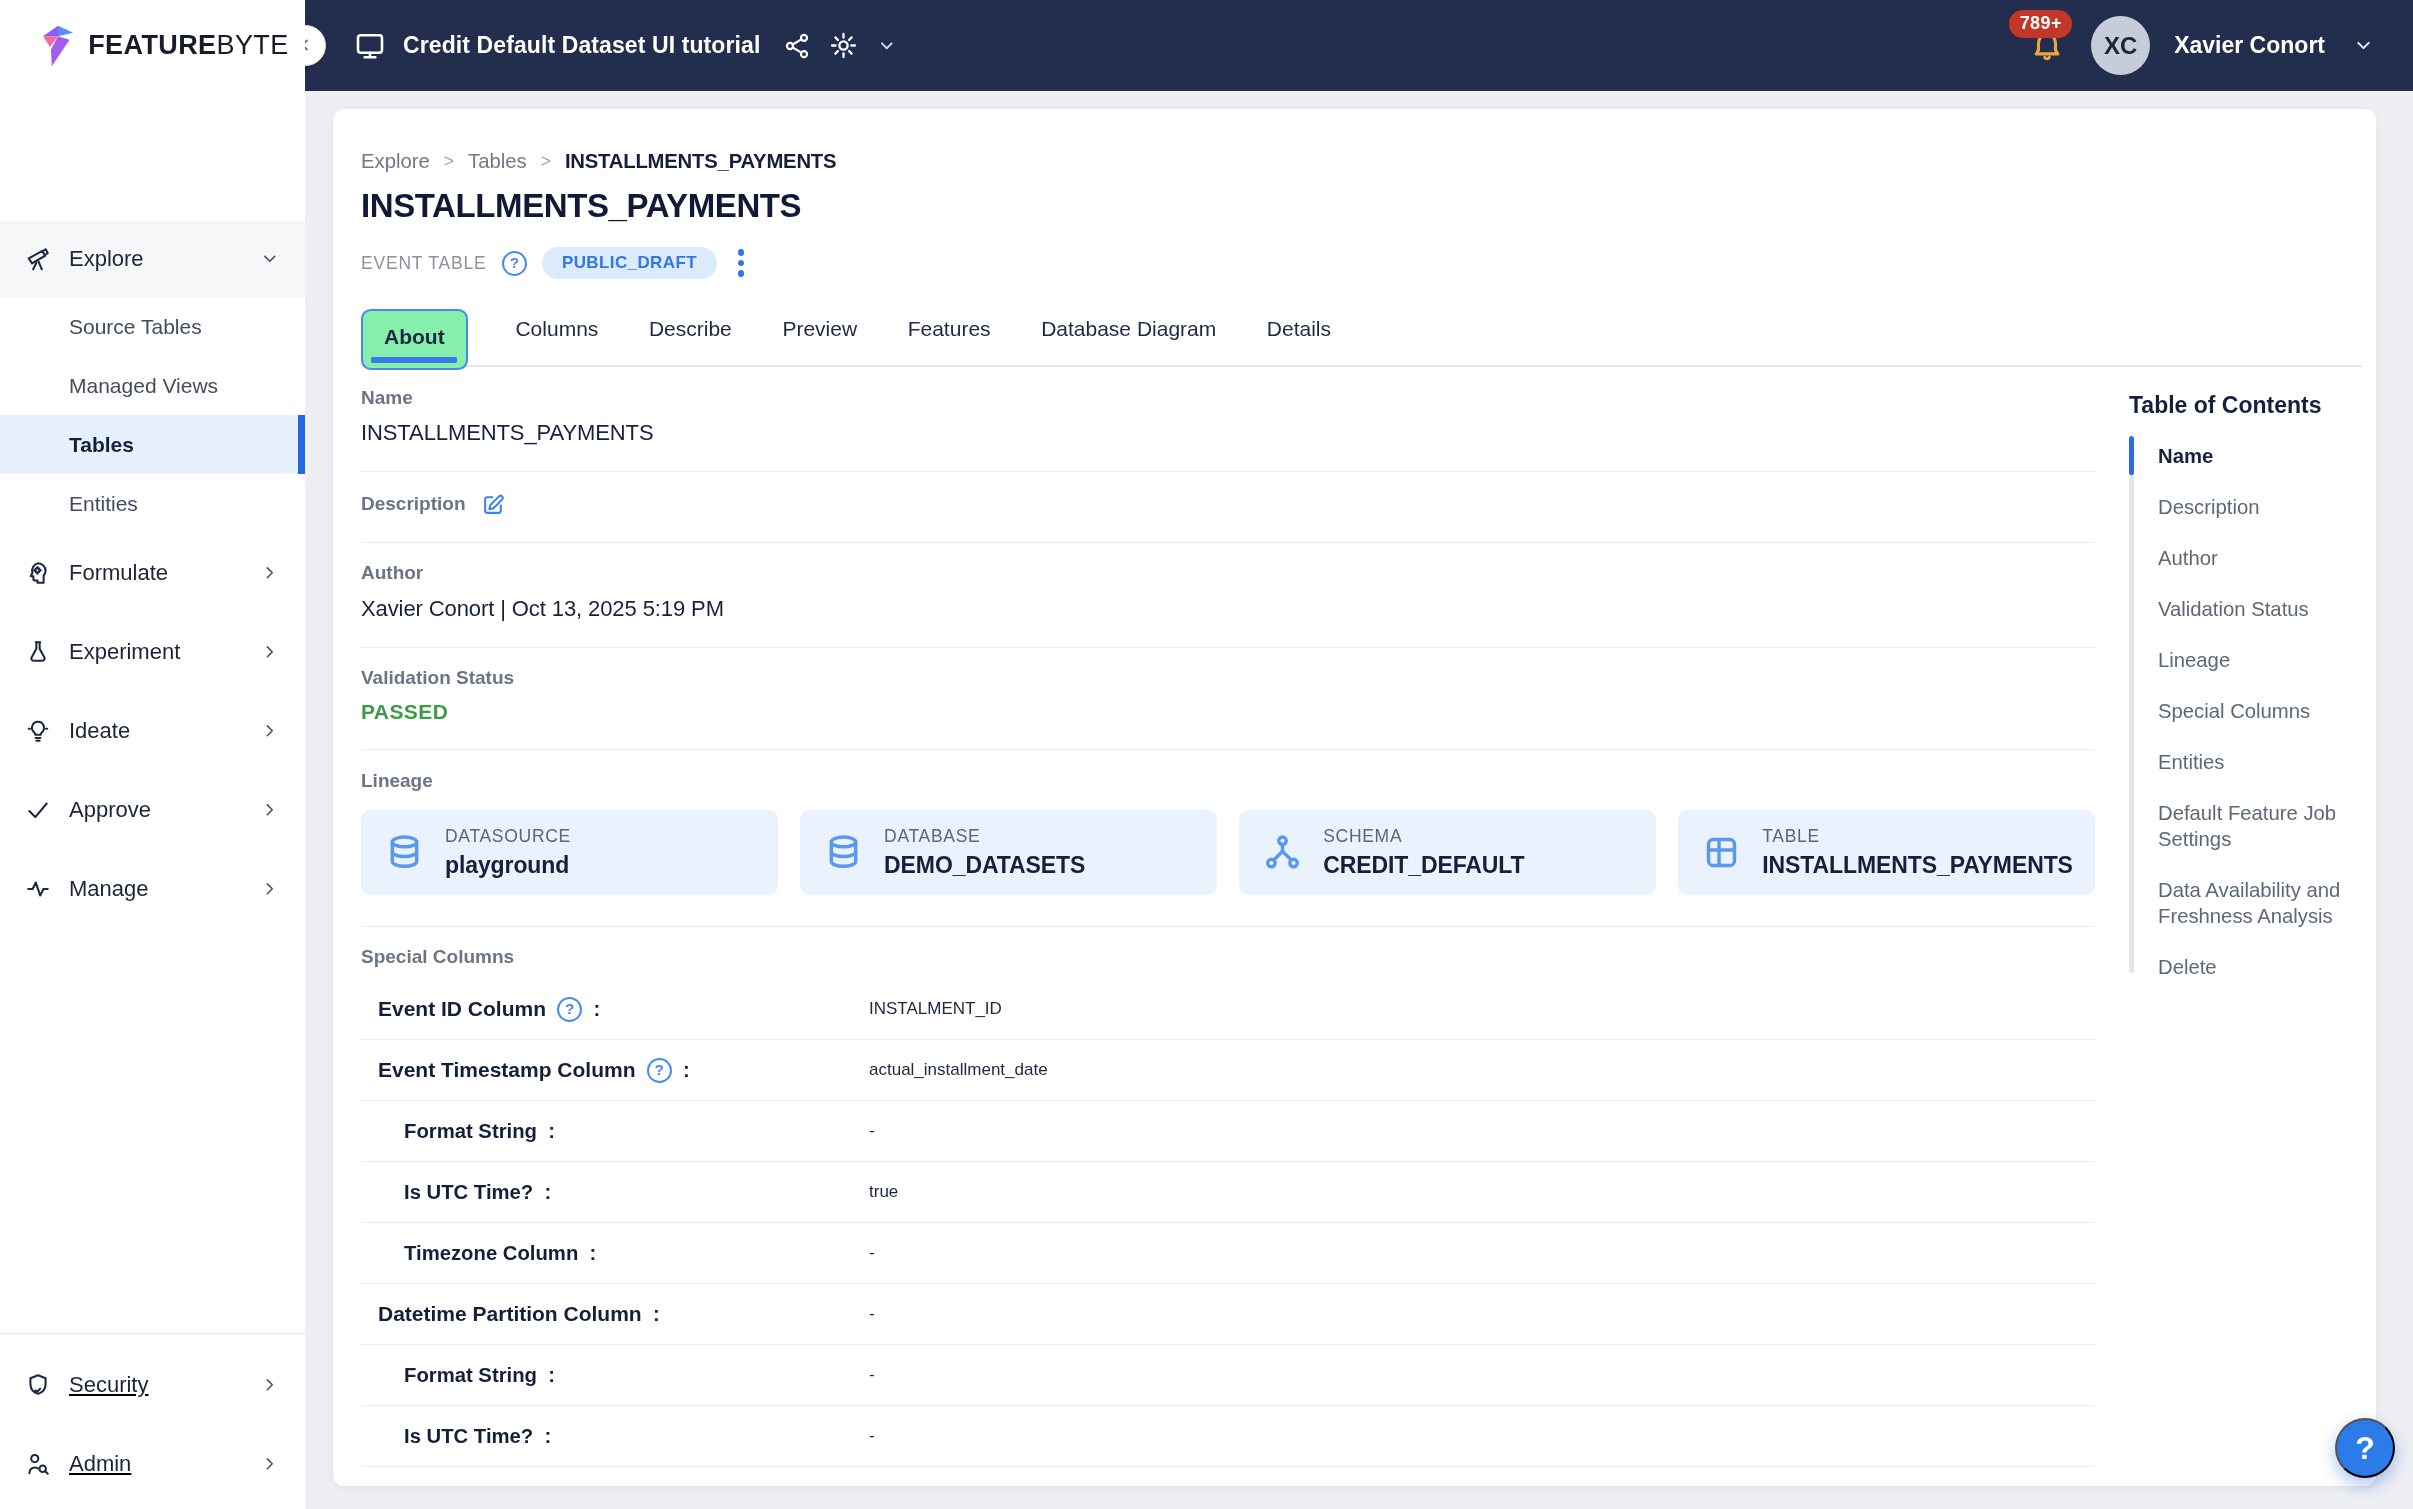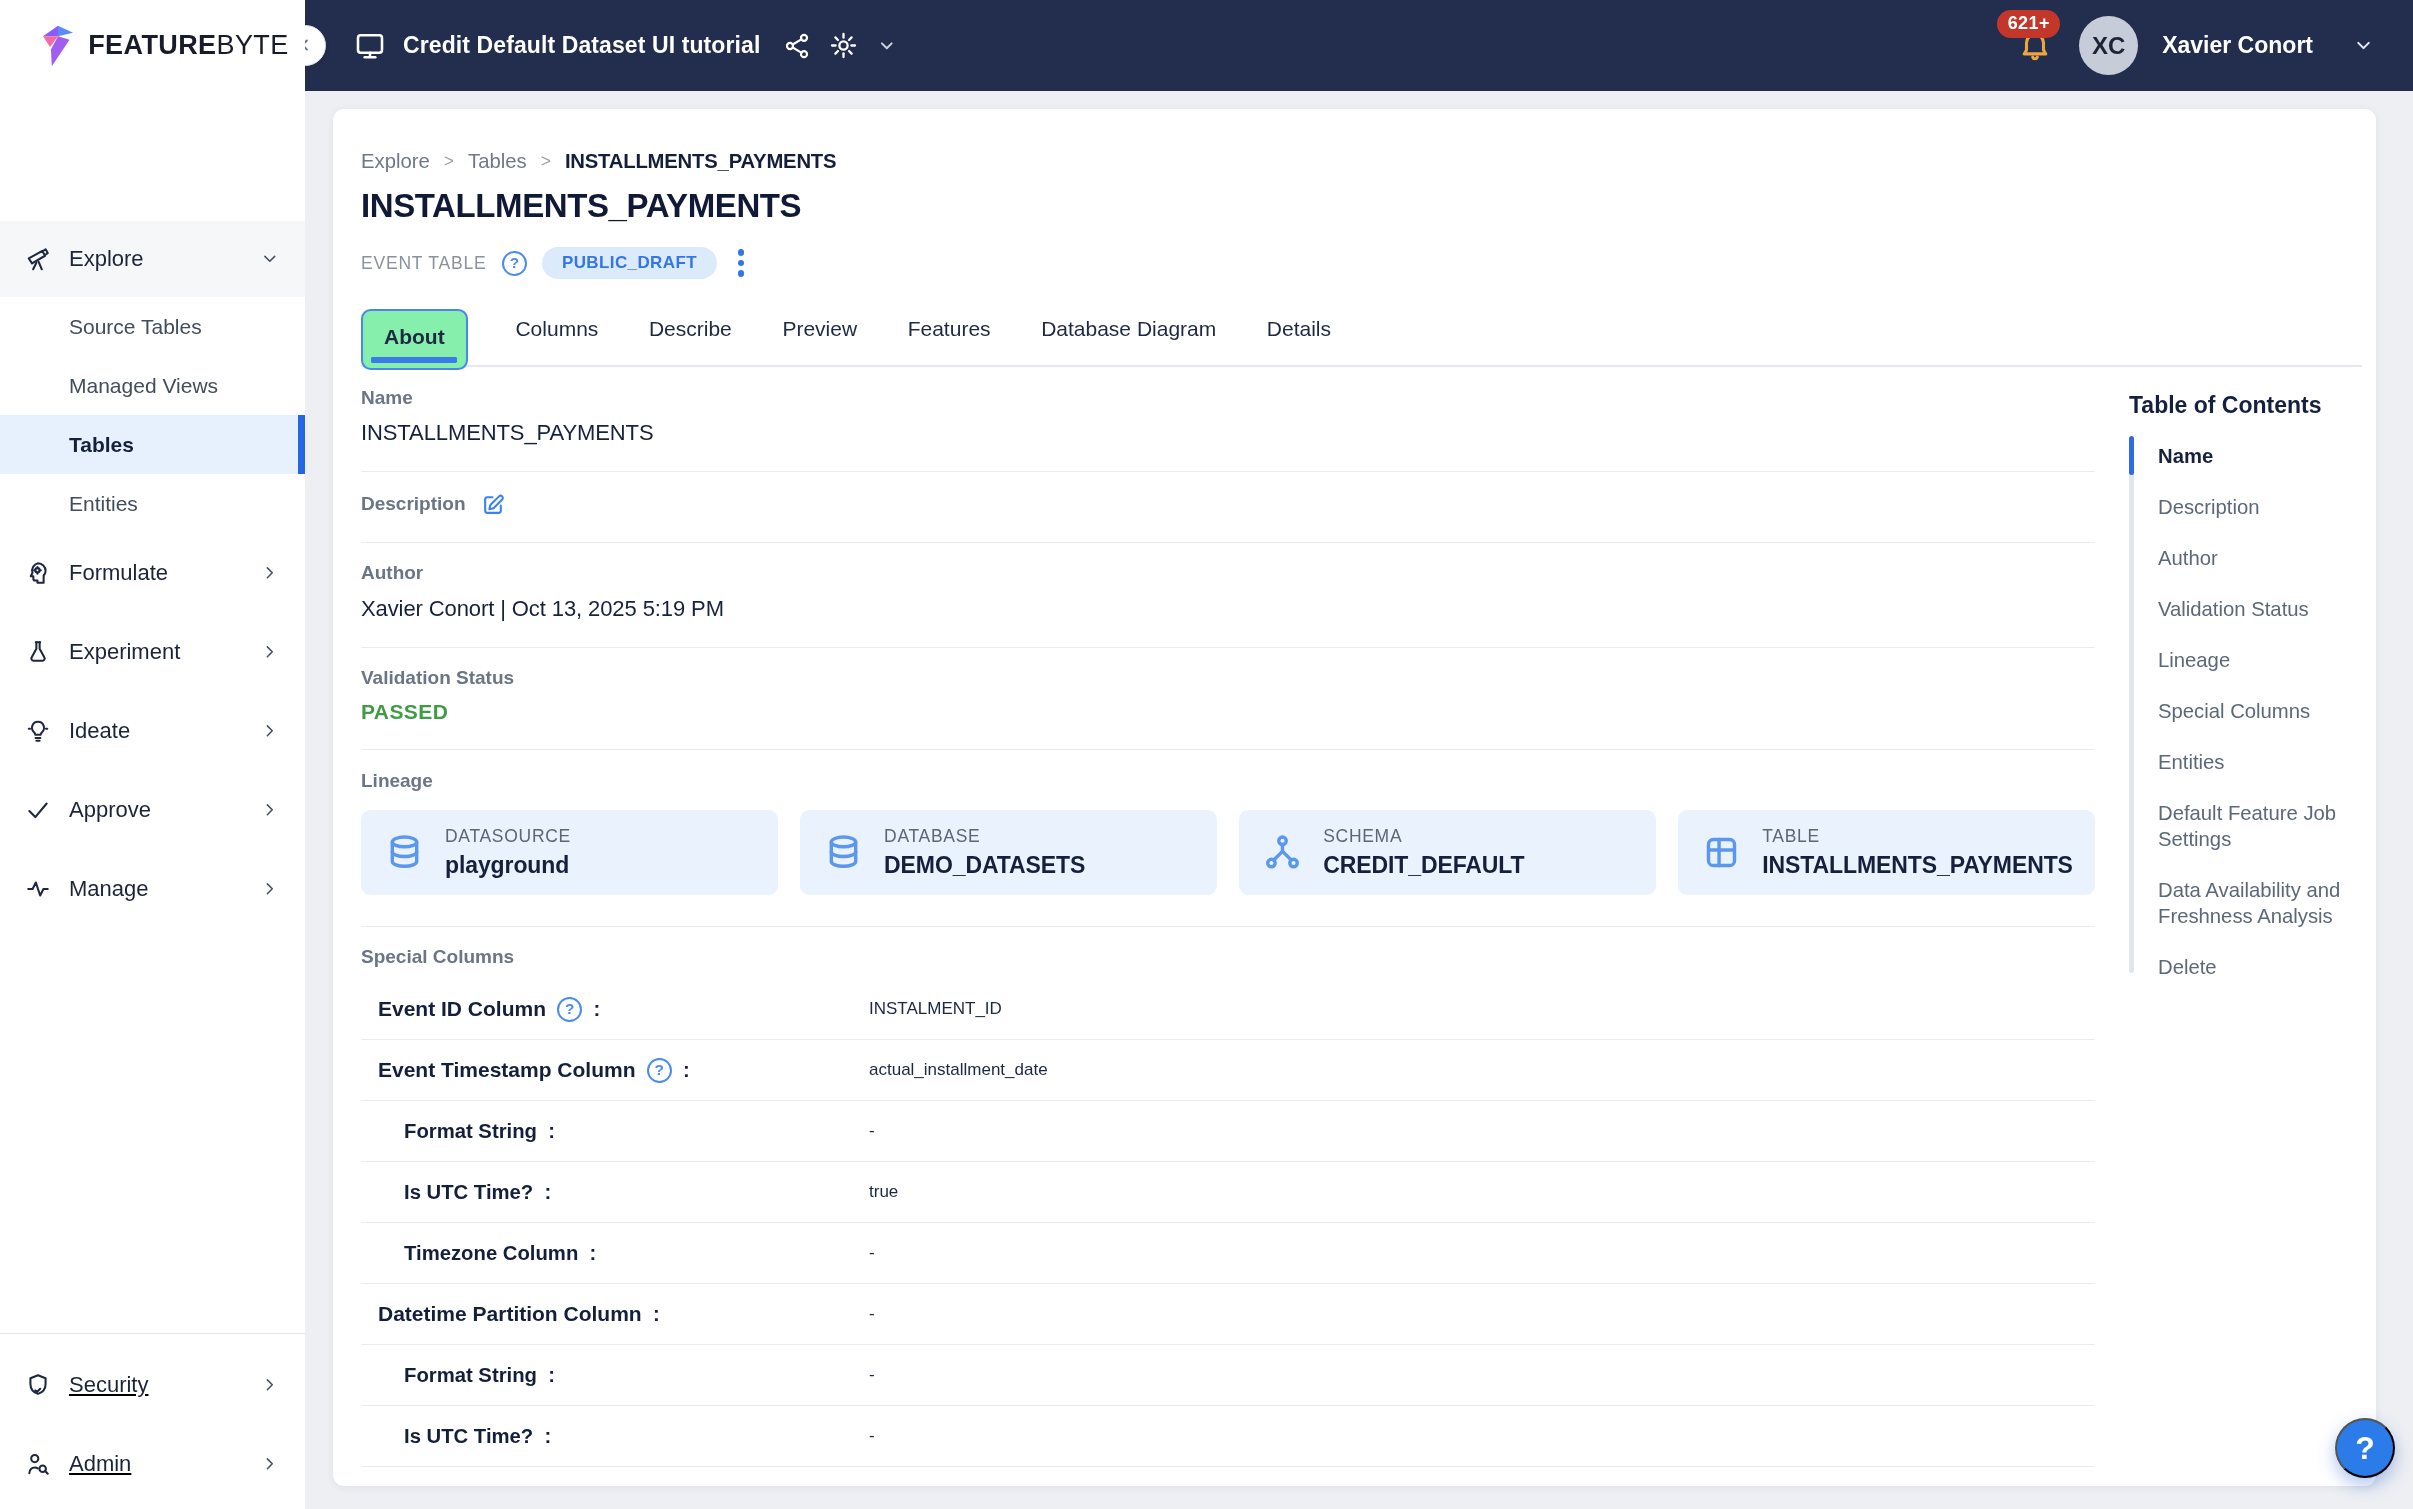--- a/index.html
+++ b/index.html
@@ -35,21 +35,21 @@
   .tb-title{font-size:23px;font-weight:600;margin-left:17px;letter-spacing:0.1px;}
   .tb-ic{width:28px;height:28px;color:#fff;}
   .share-ic{margin-left:22.4px;}
   .gear-ic{margin-left:18px;width:29px;height:29px;}
   .tb-chev{width:19.6px;height:19.6px;color:#ccd3e0;margin-left:19.6px;}
   .tb-right{margin-left:auto;display:flex;align-items:center;padding-right:39px;}
   .bell-wrap{position:relative;margin-right:27px;}
   .bell-ic{width:34px;height:34px;color:#eca63e;stroke-width:2.2;}
   .notif-badge{position:absolute;top:-18px;left:-21px;background:#c3372b;color:#fff;font-size:18px;font-weight:700;padding:3.5px 10.5px;border-radius:15.4px;letter-spacing:0.4px;}
   .avatar{width:59px;height:59px;border-radius:50%;background:#c6ccd8;color:#1d2438;font-weight:700;font-size:24px;display:flex;align-items:center;justify-content:center;margin-right:24px;flex:none;}
-  .user-name{font-size:23px;font-weight:600;margin-right:40px;white-space:nowrap;}
+  .user-name{font-size:23px;font-weight:600;margin-right:28px;white-space:nowrap;}
 
   
   .main{position:absolute;left:305px;top:91px;right:0;bottom:0;}
   .card{position:absolute;left:28px;top:17.5px;width:2043px;height:1377px;background:#fff;border-radius:11.2px;box-shadow:0 1.4px 8.4px rgba(20,30,60,.06);padding:0 14px 0 28px;box-sizing:border-box;overflow:hidden;}
 
   .breadcrumb{padding-top:41px;font-size:20.3px;color:#6e7888;display:flex;gap:14px;align-items:center;}
   .crumb-sep{color:#9aa1ad;font-size:17.5px;}
   .crumb-last{color:#141e3a;font-weight:600;letter-spacing:-0.2px;}
   .page-title{margin-top:14px;font-size:33px;font-weight:800;color:#101a37;letter-spacing:-0.4px;}
   .meta-row{margin-top:17px;display:flex;align-items:center;gap:15.4px;}
@@ -250,21 +250,21 @@
         <line x1="16.6" y1="16.6" x2="18.7" y2="18.7"></line>
       <line x1="5.3" y1="18.7" x2="7.4" y2="16.6"></line>
         <line x1="16.6" y1="7.4" x2="18.7" y2="5.3"></line>
     </svg>
     <svg class="tb-chev icn" viewBox="0 0 24 24" style="stroke-width:2.4;">
         <polyline points="6 9 12 15 18 9"></polyline>
       </svg>
   </div>
   <div class="tb-right">
     <div class="bell-wrap">
-      <span class="notif-badge">621+</span>
+      <span class="notif-badge">789+</span>
       <svg class="bell-ic icn" viewBox="0 0 24 24">
         <path d="M18 15.5v-5a6 6 0 1 0-12 0v5l-1.6 2.8h15.2z"></path>
         <path d="M10.4 20.6a1.7 1.7 0 0 0 3.2 0"></path>
       </svg>
     </div>
     <div class="avatar">
         <span>XC</span>
       </div>
     <span class="user-name">Xavier Conort</span>
     <svg class="icn" width="21" height="21" viewBox="0 0 24 24" style="stroke-width:2.4;color:#e6e9f0;">

